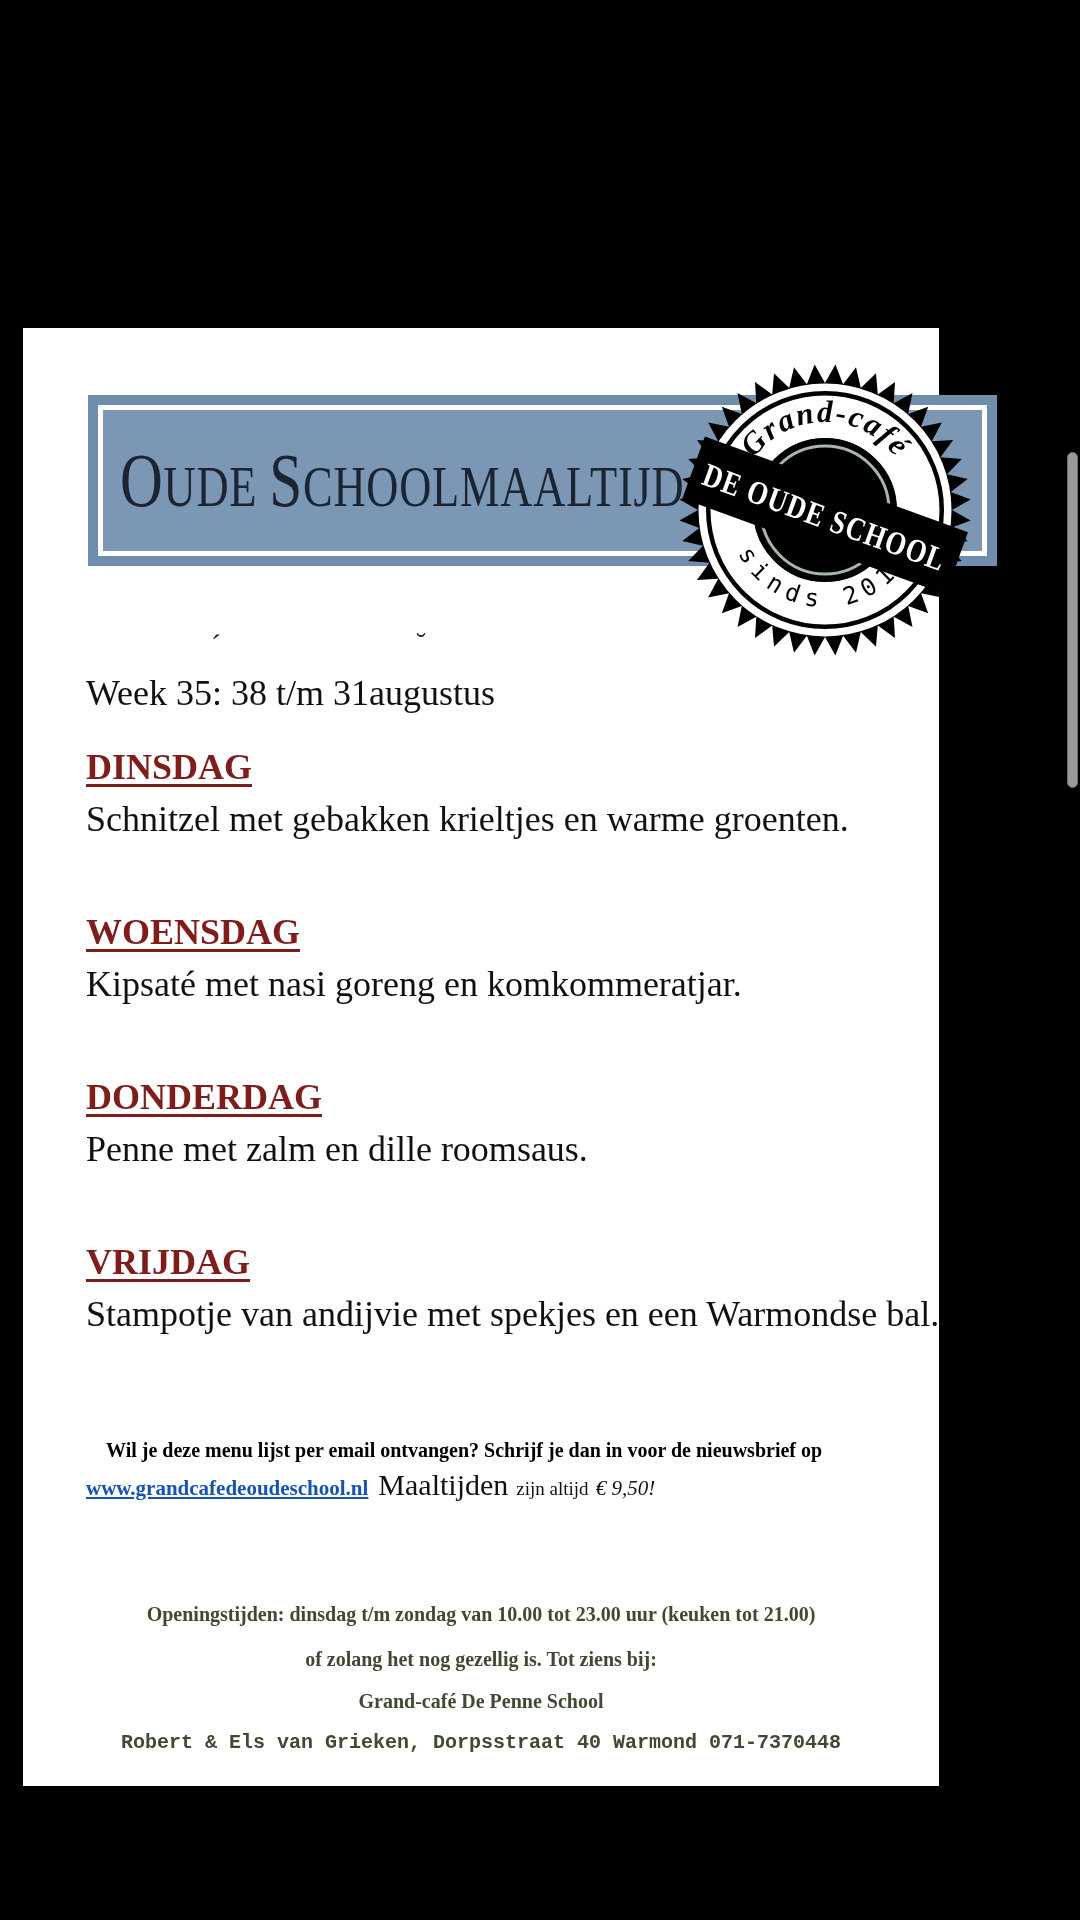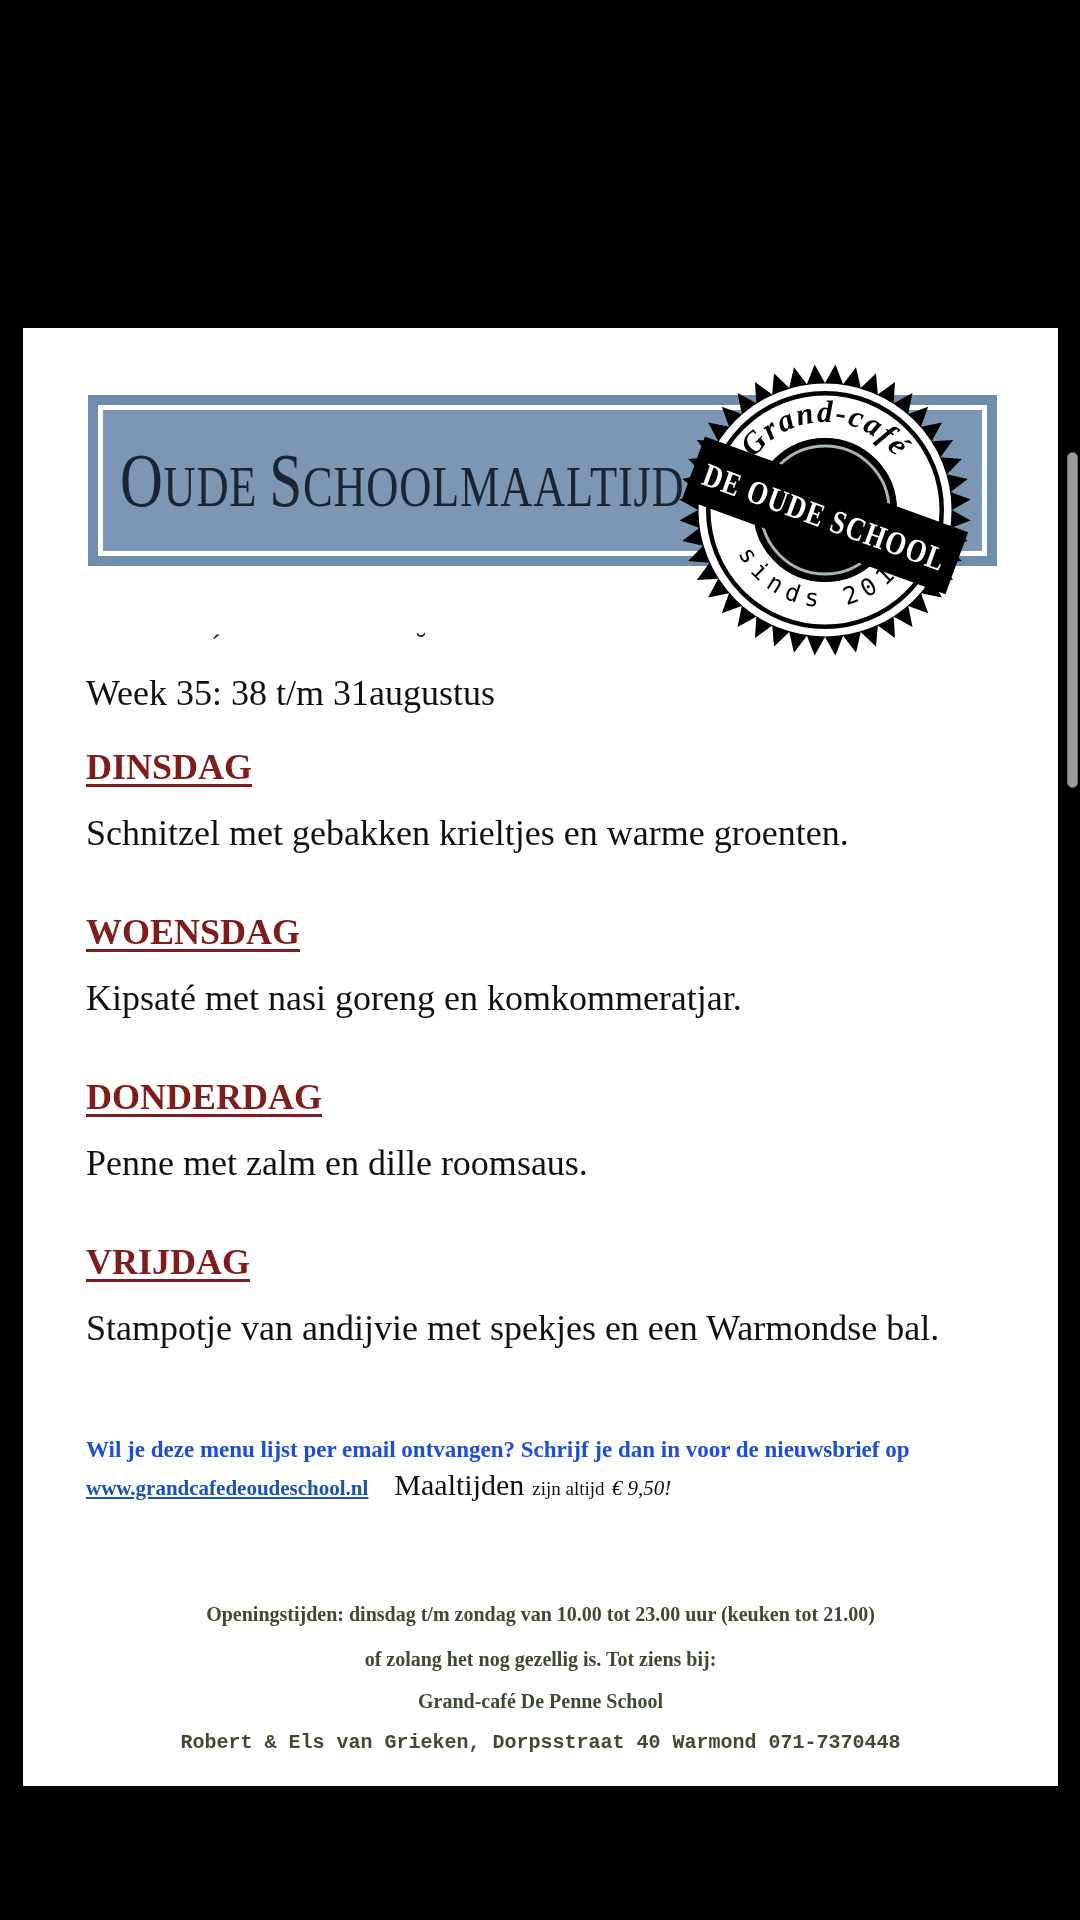--- a/index.html
+++ b/index.html
@@ -5,21 +5,21 @@
   html,body{margin:0;padding:0;}
   body{
     width:1080px;height:1920px;
     background:#000;
     position:relative;
     font-family:"Liberation Serif", "DejaVu Serif", serif;
     overflow:hidden;
   }
   
   .page{
-    position:absolute;left:23px;top:328px;width:1035px;height:1458px;
+    position:absolute;left:23px;top:328px;width:916px;height:1458px;
     background:#ffffff;
   }
   
   .banner{
     position:absolute;left:65px;top:67px;width:909px;height:171px;
     background:#7b97b3;
     border:10px solid #6f8ead;
     box-sizing:border-box;
     box-shadow:inset 0 0 0 5px #ffffff;
     display:flex;align-items:center;
@@ -45,30 +45,30 @@
     font-size:36px;color:#111;white-space:nowrap;
   }
   .menu-section{position:absolute;left:63px;white-space:nowrap;}
   .day-heading{
     font-size:36px;font-weight:bold;color:#7f1d1d;
     text-decoration:underline;
     text-decoration-thickness:3px;
     text-underline-offset:5px;
     line-height:1.2;
   }
-  .dish{font-size:36px;color:#111;line-height:1.2;margin-top:23px;}
+  .dish{font-size:36px;color:#111;line-height:1.2;margin-top:9px;}
   
   .newsletter{position:absolute;left:63px;top:1105px;white-space:nowrap;}
-  .newsletter .nl-line1{font-size:23px;font-weight:bold;color:#1d4ed8;line-height:34px;}
+  .newsletter .nl-line1{font-size:20px;font-weight:bold;color:#000000;line-height:34px;margin-left:20px;}
   .nl-line2{line-height:36px;}
   .website-link{
     font-size:21px;font-weight:bold;color:#1753b5;
     text-decoration:underline;cursor:pointer;
   }
-  .price-big{font-size:30px;color:#111;margin-left:26px;}
+  .price-big{font-size:30px;color:#111;margin-left:10px;}
   .price-mid{font-size:19px;color:#111;margin-left:8px;}
   .price-amount{font-size:21px;color:#111;margin-left:7px;font-style:italic;}
   
   .footer{
     position:absolute;left:0;top:1255px;width:100%;
     text-align:center;color:#3f4a32;font-weight:bold;
   }
   .footer p{margin:17px;}
   .opening{font-size:20px;line-height:28px;}
   .venue{font-size:20px;margin-top:14px !important;}

